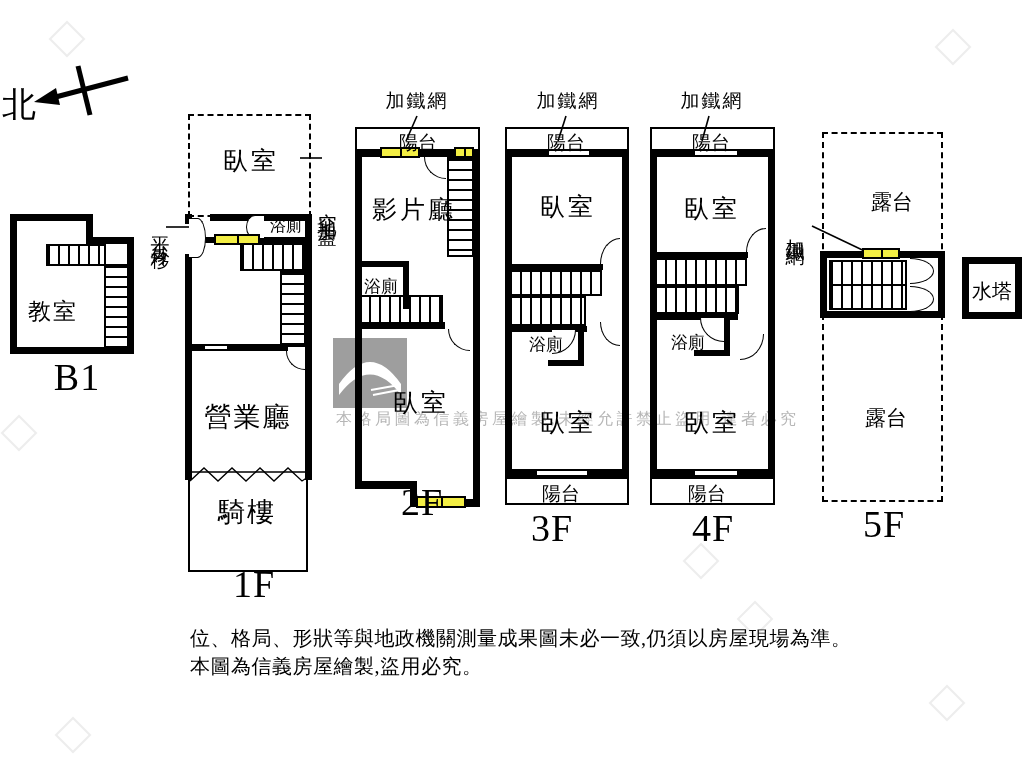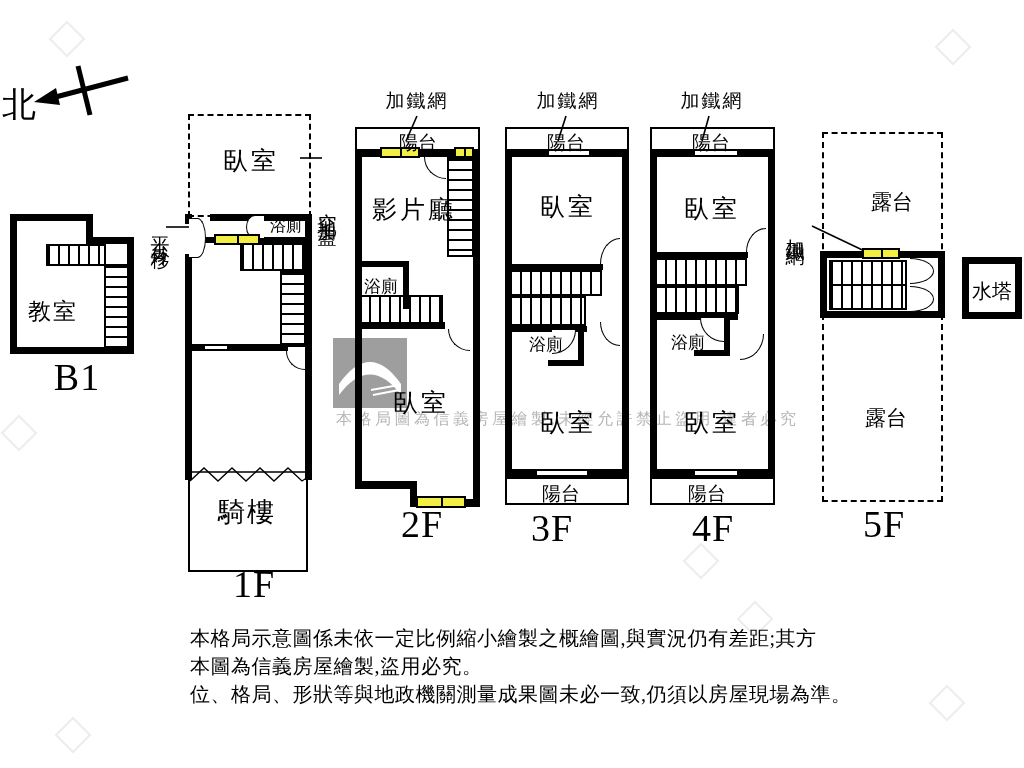--- a/index.html
+++ b/index.html
@@ -96,20 +96,21 @@
   <div class="lbl" style="left:264px;top:216px;width:44px;font-size:16px">浴廁</div>
   <div class="arc" style="left:246px;top:215px;width:18px;height:24px;border-radius:50% 0 0 50%;border-width:1.6px 0 1.6px 1.6px"></div>
   <div class="wall" style="left:192px;top:237px;width:115px;height:6px"></div>
   <div class="win-y" style="left:214px;top:234px;width:46px;height:11px"></div>
   <div class="st-v" style="left:240px;top:243px;width:66px;height:28px"></div>
   <div class="st-h" style="left:280px;top:271px;width:26px;height:76px"></div>
   <div class="wall" style="left:186px;top:344px;width:18px;height:7px"></div>
   <div class="win-w" style="left:202px;top:344px;width:28px;height:7px"></div>
   <div class="wall" style="left:228px;top:344px;width:60px;height:7px"></div>
   <div class="arc" style="left:286px;top:351px;width:19px;height:19px;border-radius:0 0 0 100%;border-width:0 0 1.6px 1.6px"></div>
+  <div class="lbl" style="left:196px;top:399px;width:104px;font-size:27px;letter-spacing:2px">營業廳</div>
   <div class="thin noTop" style="left:188px;top:478px;width:120px;height:94px"></div>
   <div class="lbl" style="left:214px;top:494px;width:66px;font-size:27px;letter-spacing:2px">騎樓</div>
   <div class="lbl flr" style="left:226px;top:562px;width:56px">1F</div>
 
   <div class="lbl note" style="left:377px;top:88px;width:80px">加鐵網</div>
   <div class="thin" style="left:355px;top:127px;width:125px;height:30px"></div>
   <div class="lbl" style="left:397px;top:130px;width:42px;font-size:19px">陽台</div>
   <div class="wall" style="left:355px;top:149px;width:125px;height:8px"></div>
   <div class="win-y" style="left:380px;top:147px;width:40px;height:11px"></div>
   <div class="win-y" style="left:454px;top:147px;width:20px;height:11px"></div>
@@ -122,21 +123,21 @@
   <div class="wall" style="left:403px;top:261px;width:6px;height:48px"></div>
   <div class="lbl" style="left:359px;top:275px;width:44px;font-size:17px">浴廁</div>
   <div class="st-v" style="left:357px;top:295px;width:86px;height:30px"></div>
   <div class="wall" style="left:355px;top:322px;width:90px;height:7px"></div>
   <div class="arc" style="left:448px;top:329px;width:22px;height:22px;border-radius:0 0 0 100%;border-width:0 0 1.6px 1.6px"></div>
   <div class="lbl room" style="left:392px;top:386px;width:58px">臥室</div>
   <div class="wall" style="left:355px;top:481px;width:62px;height:8px"></div>
   <div class="wall" style="left:410px;top:481px;width:7px;height:26px"></div>
   <div class="wall" style="left:410px;top:499px;width:70px;height:8px"></div>
   <div class="win-y" style="left:416px;top:496px;width:50px;height:12px"></div>
-  <div class="lbl flr" style="left:394px;top:502px;width:56px">2F</div>
+  <div class="lbl flr" style="left:394px;top:480px;width:56px">2F</div>
 
   <div class="lbl note" style="left:528px;top:88px;width:80px">加鐵網</div>
   <div class="thin" style="left:505px;top:127px;width:124px;height:30px"></div>
   <div class="lbl" style="left:545px;top:130px;width:42px;font-size:19px">陽台</div>
   <div class="wall" style="left:505px;top:149px;width:124px;height:8px"></div>
   <div class="win-w" style="left:546px;top:149px;width:46px;height:8px"></div>
   <div class="wall" style="left:505px;top:149px;width:7px;height:329px"></div>
   <div class="wall" style="left:622px;top:149px;width:7px;height:329px"></div>
   <div class="lbl room" style="left:540px;top:190px;width:56px">臥室</div>
   <div class="wall" style="left:505px;top:264px;width:98px;height:6px"></div>
@@ -193,18 +194,17 @@
   <div class="wall" style="left:829px;top:284px;width:78px;height:2px"></div>
   <div class="arc" style="left:910px;top:258px;width:24px;height:26px;border-radius:0 100% 100% 0 / 0 50% 50% 0;border-width:1.6px 1.6px 1.6px 0"></div>
   <div class="arc" style="left:910px;top:286px;width:24px;height:26px;border-radius:0 100% 100% 0 / 0 50% 50% 0;border-width:1.6px 1.6px 1.6px 0"></div>
   <div class="lbl" style="left:860px;top:404px;width:52px;font-size:21px">露台</div>
   <div class="lbl flr" style="left:856px;top:502px;width:56px">5F</div>
 
   <div class="abs" style="left:962px;top:257px;width:60px;height:62px;border:7px solid #000;z-index:3"></div>
   <div class="lbl" style="left:968px;top:278px;width:48px;font-size:20px">水塔</div>
 
   <div class="disc" style="left:190px;top:624px;width:676px">
-    <span style="display:block">本格局示意圖係未依一定比例縮小繪製之概繪圖,與實況仍有差距;其方</span>
+    <span style="display:block">位、格局、形狀等與地政機關測量成果圖未必一致,仍須以房屋現場為準。</span>
     <span style="display:block">本圖為信義房屋繪製,盜用必究。</span>
-    <span style="display:block">位、格局、形狀等與地政機關測量成果圖未必一致,仍須以房屋現場為準。</span>
   </div>
 
 </div>
 
 </body></html>

